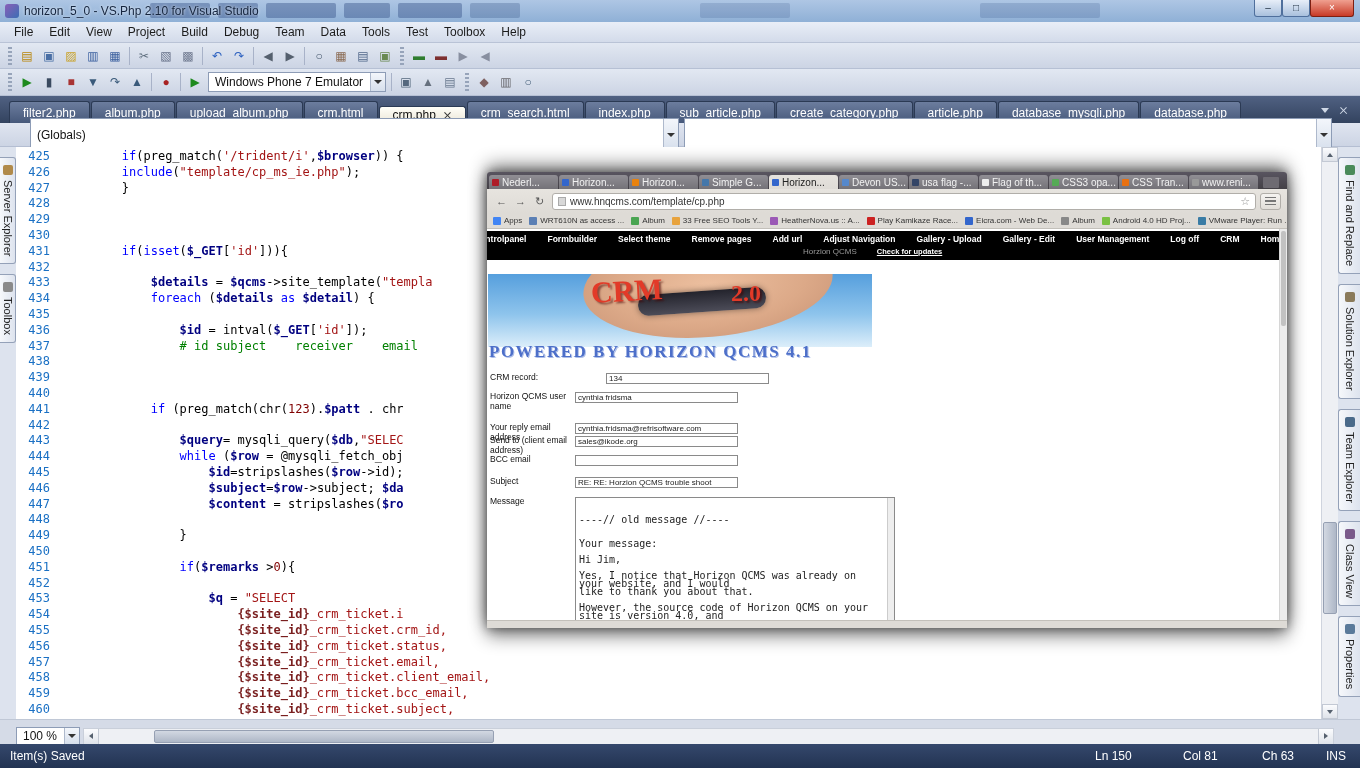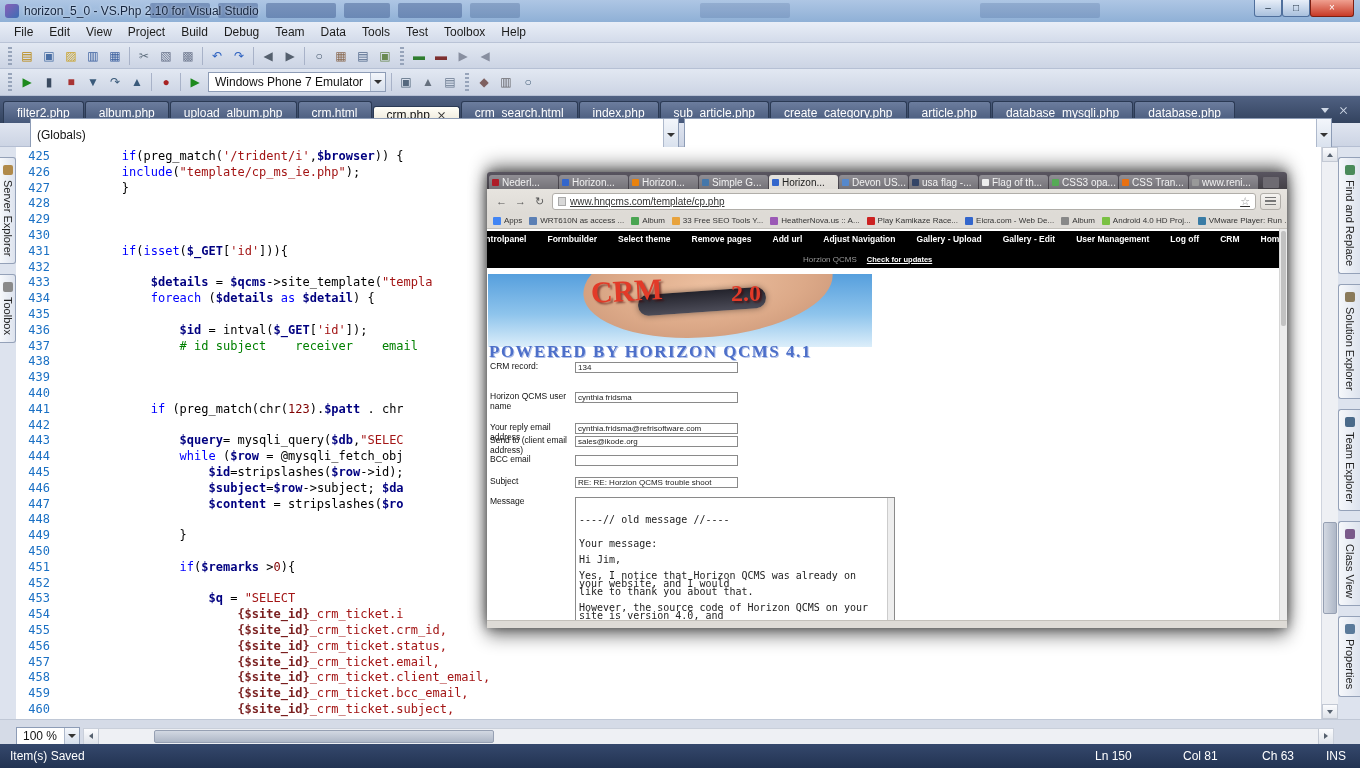--- a/index.html
+++ b/index.html
@@ -25,21 +25,21 @@
 .tb-icon{width:20px;height:20px;margin:0 1px;border-radius:3px;display:flex;align-items:center;justify-content:center;font-size:12px;}
 .tb-sep{width:1px;height:18px;background:#a8b2c8;margin:0 3px;}
 .grip{width:4px;height:18px;margin:0 4px;background:repeating-linear-gradient(#97a4ba 0 2px,transparent 2px 4px);}
 .combo{height:20px;background:#fff;border:1px solid #8d9cb6;display:flex;align-items:center;font-size:12px;color:#111;}
 .combo-label{padding:0 6px;white-space:nowrap;overflow:hidden;flex:1;}
 .combo-arrow{width:15px;height:100%;flex:none;background:linear-gradient(#f3f6fb,#d6dfec);border-left:1px solid #aeb9cc;display:flex;align-items:center;justify-content:center;}
 .combo-arrow::after{content:"";border-left:4px solid transparent;border-right:4px solid transparent;border-top:4px solid #333;}
 .emulator{width:178px;margin:0 2px;}
 
 
-.tabstrip{position:absolute;top:96px;left:0;width:1360px;height:27px;background:linear-gradient(#506182,#33435f);display:flex;align-items:flex-end;padding-left:3px;}
+.tabstrip{position:absolute;top:96px;left:0;width:1360px;height:27px;background:linear-gradient(#506182,#33435f);display:flex;align-items:flex-end;padding-left:9px;}
 .doc-tab{height:22px;margin-right:1px;padding:0 13px;display:flex;align-items:center;font-size:12px;color:#fff;background:linear-gradient(#6c7d9e,#46587a);border:1px solid #2b3a54;border-bottom:none;border-radius:3px 3px 0 0;white-space:nowrap;}
 .doc-tab.active{background:linear-gradient(#fffef8,#ebe6d7);color:#111;height:17px;}
 .tab-close{position:relative;width:9px;height:9px;margin-left:7px;}
 .tab-close::before,.tab-close::after{content:"";position:absolute;left:0;top:4px;width:9px;height:1.4px;background:#333;}
 .tab-close::before{transform:rotate(45deg);}
 .tab-close::after{transform:rotate(-45deg);}
 .tabstrip-right{margin-left:auto;display:flex;align-items:center;gap:10px;padding:0 12px 8px 6px;}
 .tri-down{width:0;height:0;border-left:4px solid transparent;border-right:4px solid transparent;border-top:5px solid #cfd8e6;}
 .x-light{position:relative;width:9px;height:9px;}
 .x-light::before,.x-light::after{content:"";position:absolute;left:0;top:4px;width:9px;height:1.4px;background:#cfd8e6;}
@@ -98,37 +98,37 @@
 .browser{position:absolute;left:487px;top:172px;width:800px;height:456px;background:#dedbd6;border-radius:3px 3px 0 0;box-shadow:0 -7px 18px rgba(0,0,0,.48),0 8px 18px rgba(0,0,0,.48),0 0 10px rgba(0,0,0,.35);}
 .bw-tabs{height:17px;background:linear-gradient(#595560,#434046);border-radius:3px 3px 0 0;display:flex;align-items:flex-end;padding:0 2px;overflow:hidden;}
 .bw-tab{width:69px;height:14px;margin-right:1px;flex:none;background:linear-gradient(#908e94,#747278);border-radius:3px 3px 0 0;display:flex;align-items:center;padding:0 3px;gap:3px;overflow:hidden;}
 .bw-tab.active{background:linear-gradient(#e5e2dd,#dedbd6);}
 .bw-fav{width:7px;height:7px;flex:none;border-radius:1px;}
 .bw-tab-label{font-size:10px;color:#f2f2f2;white-space:nowrap;}
 .bw-tab.active .bw-tab-label{color:#222;}
 .bw-newtab{width:16px;height:11px;background:#6e6b72;border-radius:1px;margin:0 0 1px 4px;flex:none;}
 .bw-toolbar{height:24px;display:flex;align-items:center;gap:4px;padding:0 6px;background:linear-gradient(#e7e4df,#dedbd6);}
 .nav-btn{width:17px;height:17px;border-radius:3px;color:#555;font-size:11px;display:flex;align-items:center;justify-content:center;flex:none;}
-.omnibox{flex:1;height:17px;background:#fff;border:1px solid #b1aea9;border-radius:3px;display:flex;align-items:center;gap:4px;padding:0 5px;font-size:10px;color:#333;overflow:hidden;text-decoration:underline;}
+.omnibox{flex:1;height:17px;background:#fff;border:1px solid #b1aea9;border-radius:3px;display:flex;align-items:center;gap:4px;padding:0 5px;font-size:10px;color:#333;overflow:hidden;}
 .page-fav{width:8px;height:9px;flex:none;background:#d8d8d8;border:1px solid #aaa;}
 .omni-star{margin-left:auto;color:#9a9a9a;font-size:11px;}
 .menu-wrench{width:21px;height:17px;flex:none;border:1px solid #b1aea9;border-radius:3px;background:linear-gradient(#f5f3f0,#e1ded9);display:flex;flex-direction:column;justify-content:center;gap:2px;padding:0 4px;}
 .menu-wrench i{display:block;height:1.5px;background:#777;}
 .bw-bookmarks{height:16px;display:flex;align-items:center;gap:7px;padding:0 6px;font-size:8px;color:#333;background:#dedbd6;border-bottom:1px solid #c3c0ba;overflow:hidden;}
 .bm{display:flex;align-items:center;gap:3px;white-space:nowrap;flex:none;}
 .bm-fav{width:8px;height:8px;border-radius:1px;flex:none;}
 .bw-page{position:absolute;left:0;top:57px;right:0;bottom:8px;background:#fff;overflow:hidden;}
 .bw-bottom{position:absolute;left:0;right:0;bottom:0;height:8px;background:#dedbd6;border-top:1px solid #c3c0ba;border-radius:0;}
 .page-scroll{position:absolute;right:0;top:0;bottom:0;width:8px;background:#ececec;border-left:1px solid #d6d6d6;}
 .pthumb{position:absolute;left:1px;right:1px;top:2px;height:95px;background:#c2c2c2;border-radius:2px;}
 
 
 .site-nav{position:absolute;left:0;top:2px;right:8px;background:#000;padding:3px 0 3px;}
 .site-links{display:flex;justify-content:center;gap:21px;font-size:8.5px;font-weight:bold;color:#fff;white-space:nowrap;padding-left:12px;}
-.site-sub{display:flex;gap:10px;font-size:8px;padding:3px 0 1px 316px;margin-top:8px;}
+.site-sub{display:flex;gap:20px;font-size:8px;padding:3px 0 1px 316px;}
 .site-brand{color:#9a9a9a;}
 .site-upd{color:#fff;font-weight:bold;text-decoration:underline;font-size:7.5px;}
 .banner{position:absolute;left:1px;top:45px;width:384px;height:73px;background:linear-gradient(#569fdd 0%,#8ec4ec 55%,#dceefa 100%);overflow:hidden;}
 .face{position:absolute;left:95px;top:-42px;width:250px;height:105px;border-radius:50%;background:radial-gradient(ellipse at center,#ecbf9f 0%,#dca988 55%,#c69173 100%);transform:rotate(-5deg);}
 .shades{position:absolute;left:150px;top:17px;width:128px;height:21px;border-radius:10px;background:linear-gradient(#23232c,#4c4c58);transform:rotate(-4deg);box-shadow:0 0 6px rgba(0,0,0,.45);}
 .crm-txt{position:absolute;left:103px;top:0px;font-family:"Liberation Serif",serif;font-size:30px;font-weight:bold;color:#e23a28;text-shadow:2px 2px 2px rgba(70,0,0,.55);transform:rotate(-3deg);}
 .crm-ver{position:absolute;left:243px;top:6px;font-family:"Liberation Serif",serif;font-size:24px;font-weight:bold;color:#e23a28;text-shadow:2px 2px 2px rgba(70,0,0,.55);}
 .powered{position:absolute;left:2px;top:113px;font-family:"Liberation Serif",serif;font-size:17px;font-weight:bold;letter-spacing:1.5px;color:#4d6fc9;text-shadow:1px 1px 0 #aebfe8;white-space:nowrap;}
 .crm-form{position:absolute;left:3px;top:0;right:10px;bottom:0;}
 .frow{position:absolute;left:0;display:flex;}
@@ -525,21 +525,21 @@
         </div>
       </div>
       <div class="banner">
         <div class="face"></div>
         <div class="shades"></div>
         <div class="crm-txt">CRM</div>
         <div class="crm-ver">2.0</div>
       </div>
       <div class="powered">POWERED BY HORIZON QCMS 4.1</div>
       <div class="crm-form">
-          <div class="frow" style="top: 133px;">
+          <div class="frow" style="top: 144px; gap: 31px;">
             <div class="flabel">CRM record:</div>
             <div class="finput">134</div>
           </div>
           <div class="frow" style="top: 163px;">
             <div class="flabel">Horizon QCMS user name</div>
             <div class="finput">cynthia fridsma</div>
           </div>
           <div class="frow" style="top: 194px;">
             <div class="flabel">Your reply email address</div>
             <div class="finput">cynthia.fridsma@refrisoftware.com</div>

